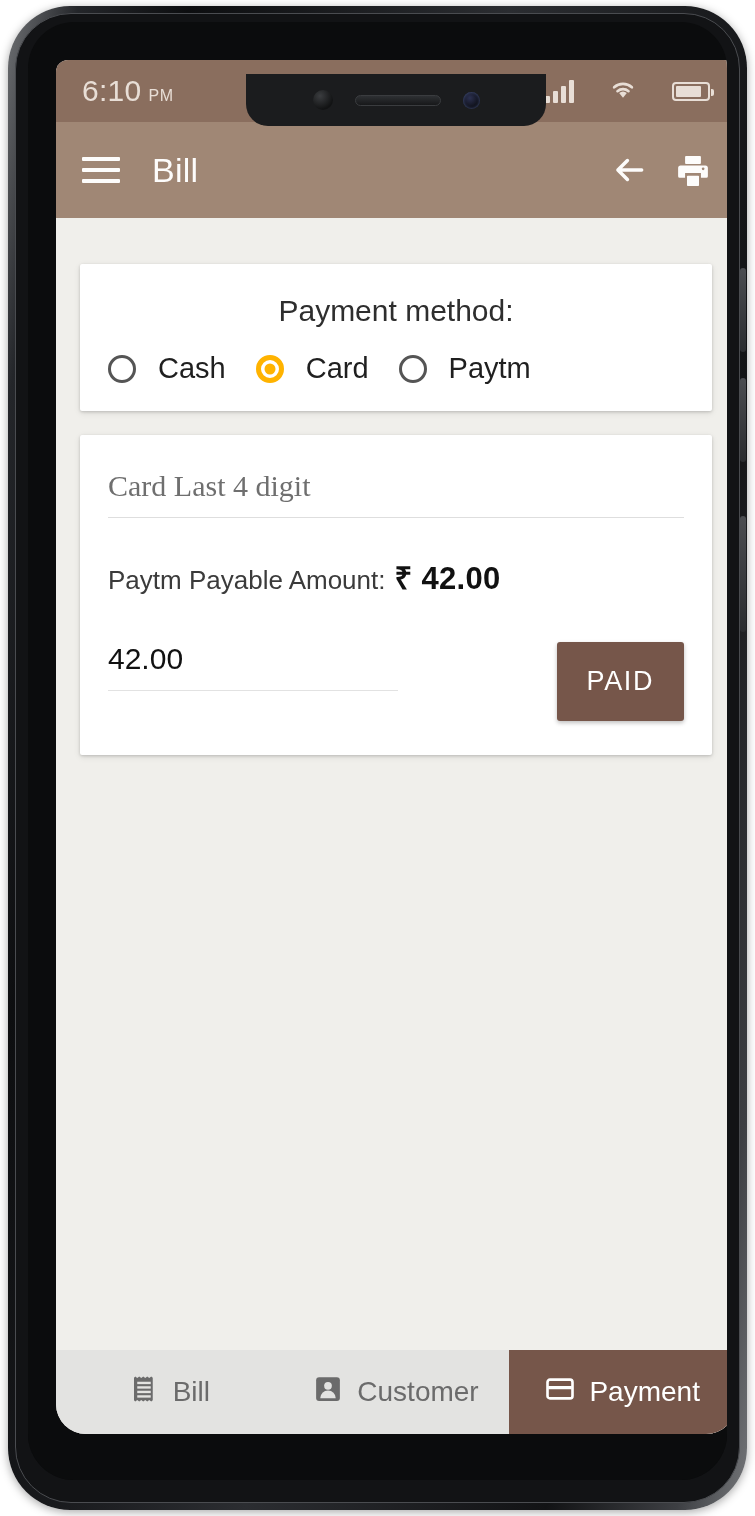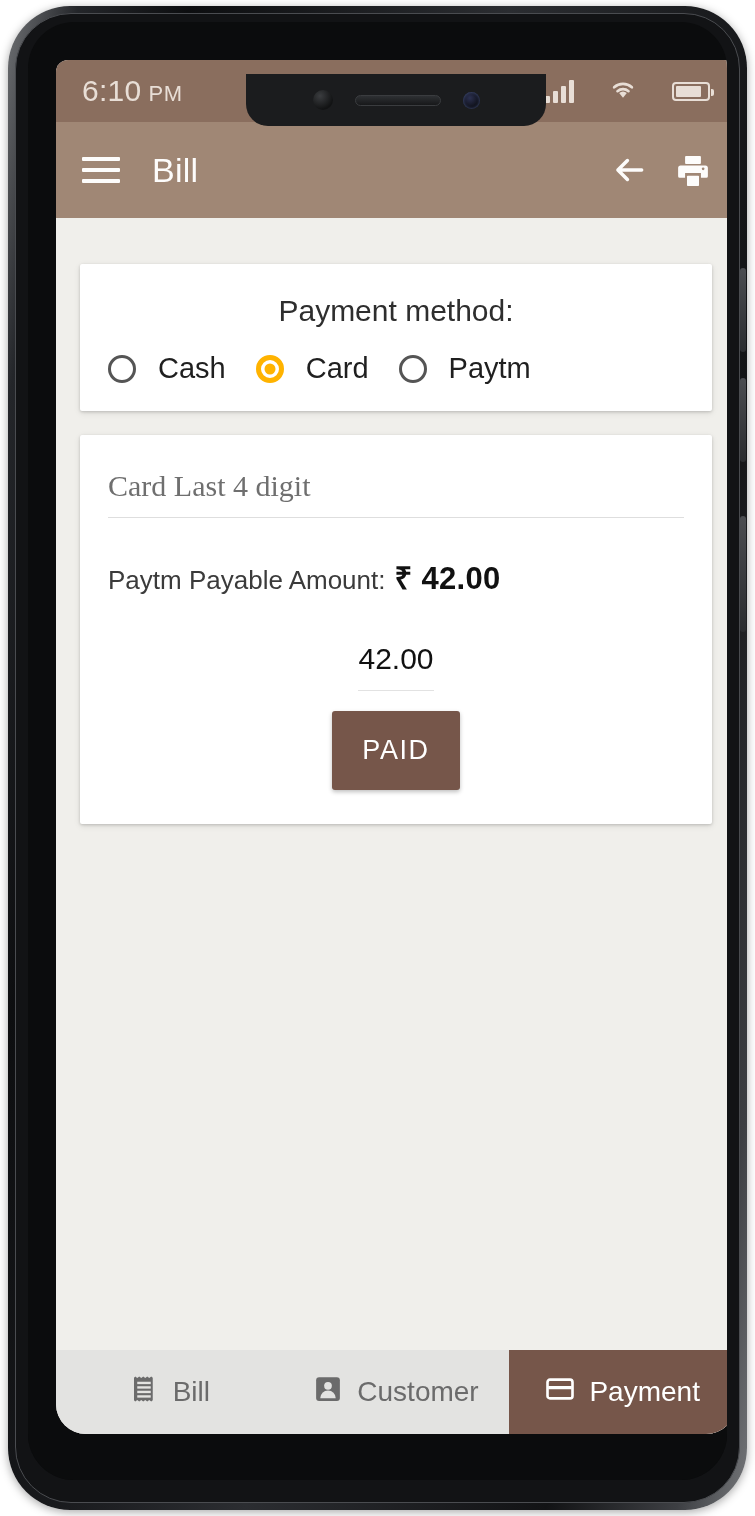--- a/index.html
+++ b/index.html
@@ -106,21 +106,21 @@
     background: #8a6e5e;
     display: flex;
     align-items: center;
     justify-content: space-between;
     padding: 0 26px;
     color: #e8ded6;
     z-index: 20;
   }
   .clock { display: flex; align-items: baseline; gap: 7px; }
   .clock-time { font-size: 30px; letter-spacing: 0.3px; }
-  .clock-ampm { font-size: 22px; letter-spacing: 0.5px; }
+  .clock-ampm { font-size: 16px; letter-spacing: 0.5px; }
   .status-icons { display: flex; align-items: center; gap: 34px; }
 
   .ico-signal { display: flex; align-items: flex-end; gap: 3px; height: 24px; }
   .ico-signal i { width: 5px; background: #e8ded6; border-radius: 1px; display: block; }
   .ico-signal i:nth-child(1) { height: 7px; }
   .ico-signal i:nth-child(2) { height: 12px; }
   .ico-signal i:nth-child(3) { height: 17px; }
   .ico-signal i:nth-child(4) { height: 23px; }
 
   .ico-battery {
@@ -221,24 +221,23 @@
     display: flex;
     align-items: baseline;
     gap: 9px;
   }
   .total-label { font-size: 26px; color: #3b3b3b; font-weight: 300; }
   .total-value { font-size: 31px; color: #111111; font-weight: 700; letter-spacing: 0.3px; }
 
   .pay-row {
     margin-top: 44px;
     display: flex;
-    align-items: center;
+    align-items: flex-start;
     justify-content: space-between;
-    gap: 20px;
-    flex-direction: column;
+    gap: 8px;
   }
   .amount-field {
     flex: 1;
     max-width: 290px;
     border-bottom: 1px solid #e2e2e2;
     padding-bottom: 14px;
   }
   .amount-value { font-size: 30px; color: #111111; }
   .paid-button {
     background: #76564a;

